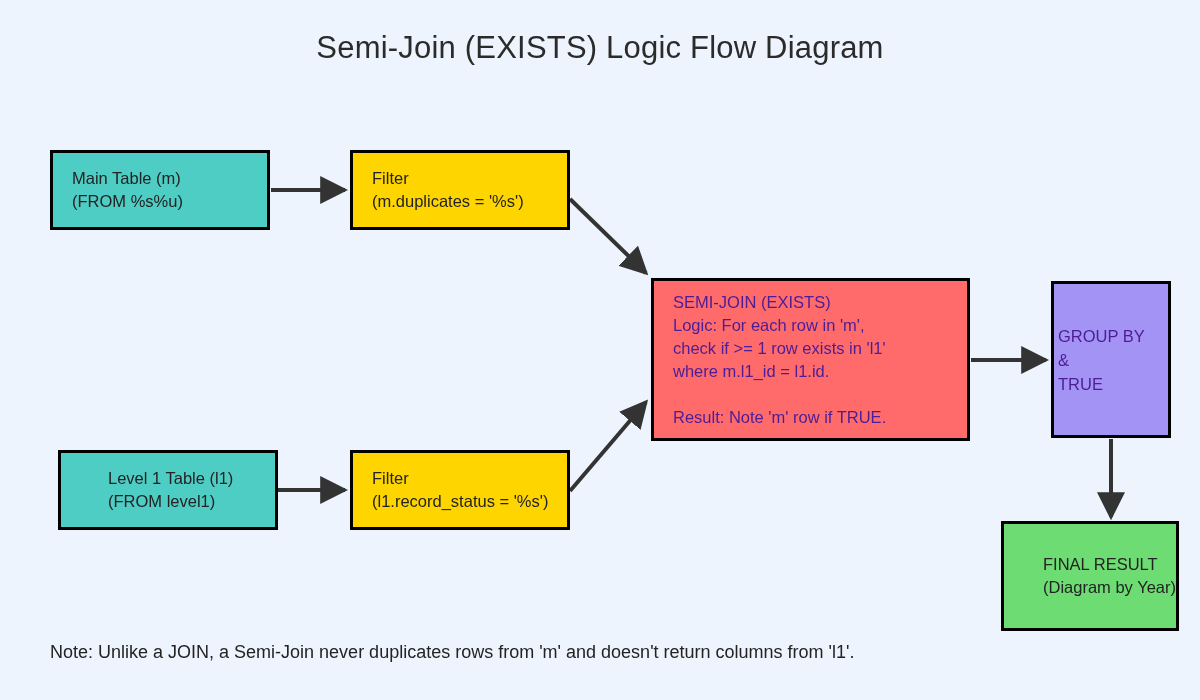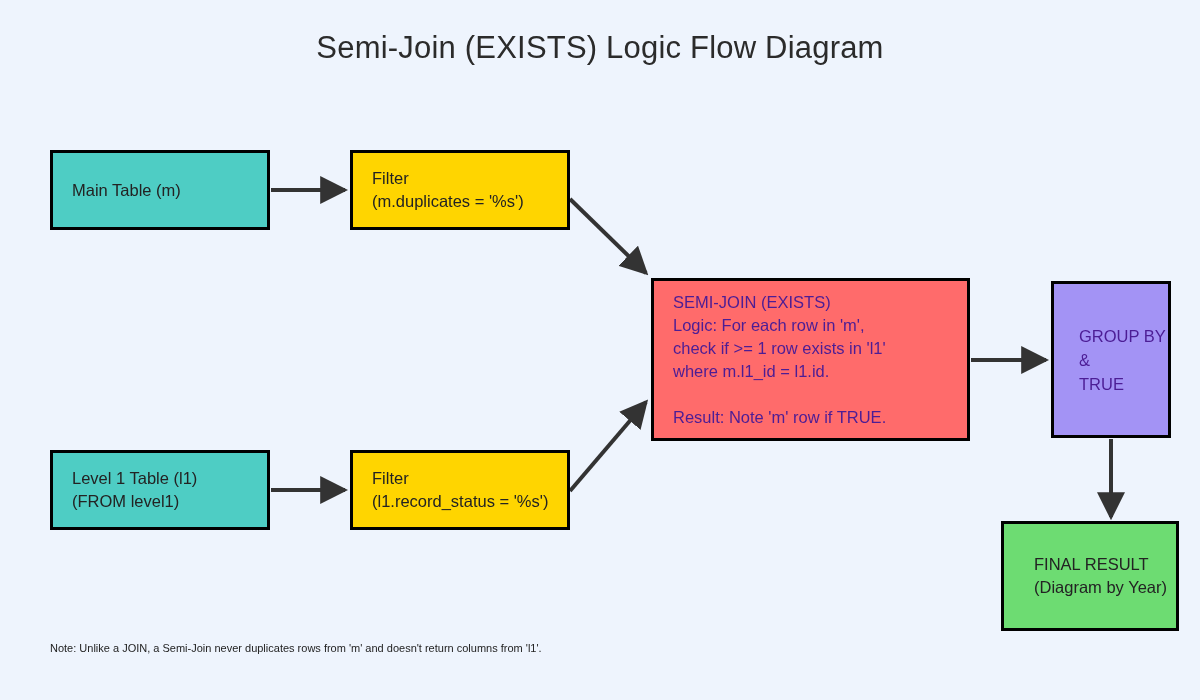--- a/index.html
+++ b/index.html
@@ -50,34 +50,34 @@
     line-height: 23px;
     white-space: pre;
     padding-left: 19px;
   }
   .node.dark .line  { color: #232323; }
   .node.light .line { color: #4c1d95; }
   .node .line.blank { height: 23px; }
 
   #node-main-table    { left: 50px;   top: 150px; width: 220px; height: 80px;  background: #4ecdc4; }
   #node-filter-main   { left: 350px;  top: 150px; width: 220px; height: 80px;  background: #ffd500; }
-  #node-level1-table  { left: 50px;   top: 450px; width: 220px; height: 80px;  background: #4ecdc4; }
+  #node-level1-table  { left: 58px;   top: 450px; width: 220px; height: 80px;  background: #4ecdc4; padding-left: 28px; }
   #node-filter-level1 { left: 350px;  top: 450px; width: 220px; height: 80px;  background: #ffd500; }
   #node-semi-join     { left: 651px;  top: 278px; width: 319px; height: 163px; background: #ff6b6b; }
   #node-group-by      { left: 1051px; top: 281px; width: 120px; height: 157px; background: #a393f5; }
   #node-final-result  { left: 1001px; top: 521px; width: 178px; height: 110px; background: #6ddc72; }
 
-  #node-group-by .line { padding-left: 25px; line-height: 24px; }
-  #node-final-result .line { padding-left: 30px; }
+  #node-group-by .line { padding-left: 4px; line-height: 24px; }
+  #node-final-result .line { padding-left: 30px; margin-left: 9px; }
 
   .footnote {
     position: absolute;
     left: 50px;
     top: 642px;
-    font-size: 11px;
+    font-size: 18px;
     color: #232323;
     white-space: pre;
   }
 </style>
 </head>
 <body>
 
 <div id="canvas">
 
   <div class="title">Semi-Join (EXISTS) Logic Flow Diagram</div>
@@ -91,20 +91,21 @@
     <line x1="271" y1="190" x2="345" y2="190" stroke="#333333" stroke-width="4" marker-end="url(#arrowhead)"></line>
     <line x1="271" y1="490" x2="345" y2="490" stroke="#333333" stroke-width="4" marker-end="url(#arrowhead)"></line>
     <line x1="570" y1="199" x2="646" y2="273" stroke="#333333" stroke-width="4" marker-end="url(#arrowhead)"></line>
     <line x1="570" y1="491" x2="646" y2="402" stroke="#333333" stroke-width="4" marker-end="url(#arrowhead)"></line>
     <line x1="971" y1="360" x2="1046" y2="360" stroke="#333333" stroke-width="4" marker-end="url(#arrowhead)"></line>
     <line x1="1111" y1="439" x2="1111" y2="517" stroke="#333333" stroke-width="4" marker-end="url(#arrowhead)"></line>
   </svg>
 
   <div class="node dark" id="node-main-table">
     <div class="line">Main Table (m)</div>
+    <div class="line">(FROM %s%u)</div>
   </div>
 
   <div class="node dark" id="node-filter-main">
     <div class="line">Filter</div>
     <div class="line">(m.duplicates = '%s')</div>
   </div>
 
   <div class="node dark" id="node-level1-table">
     <div class="line">Level 1 Table (l1)</div>
     <div class="line">(FROM level1)</div>

